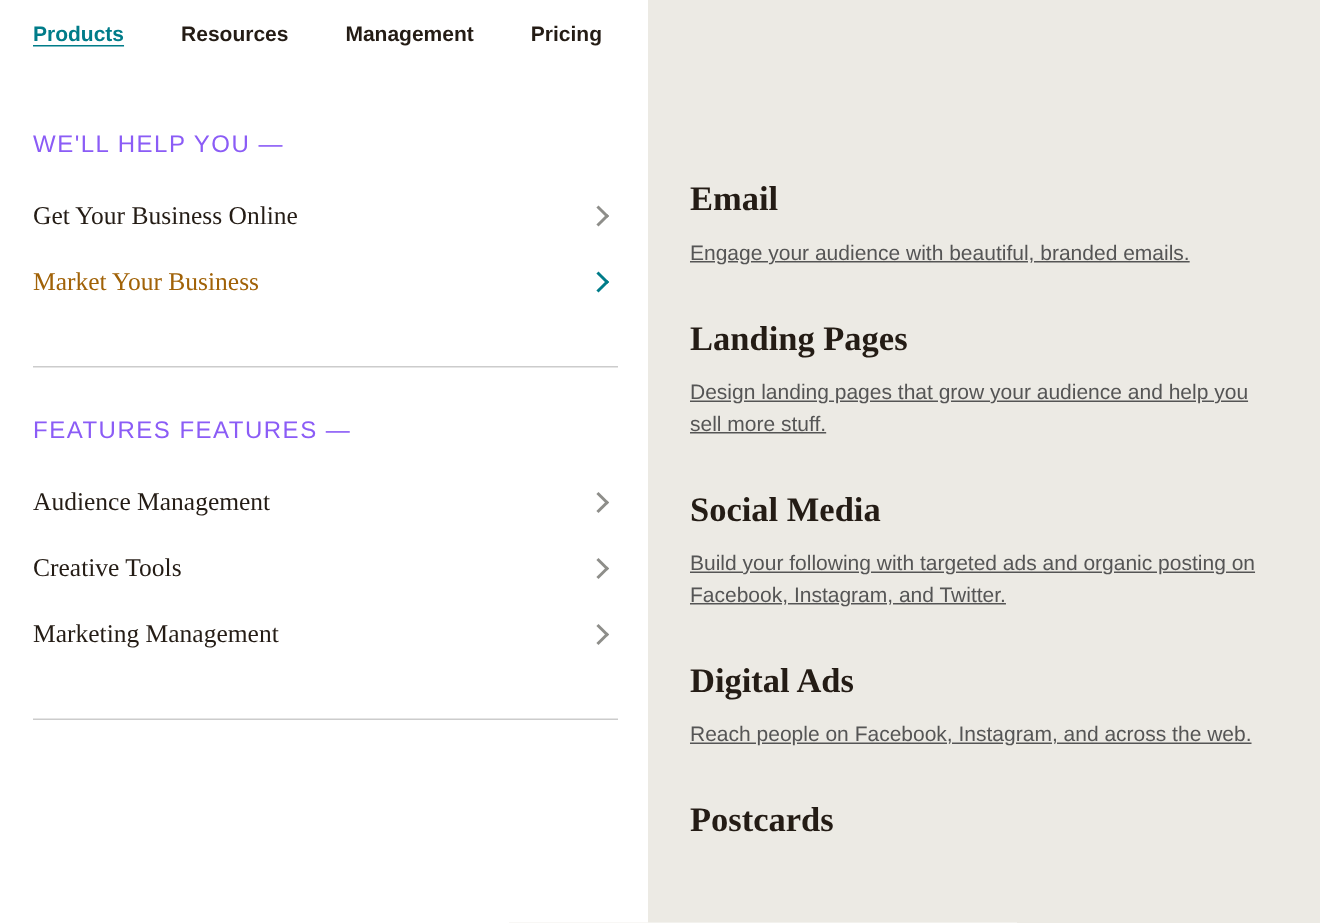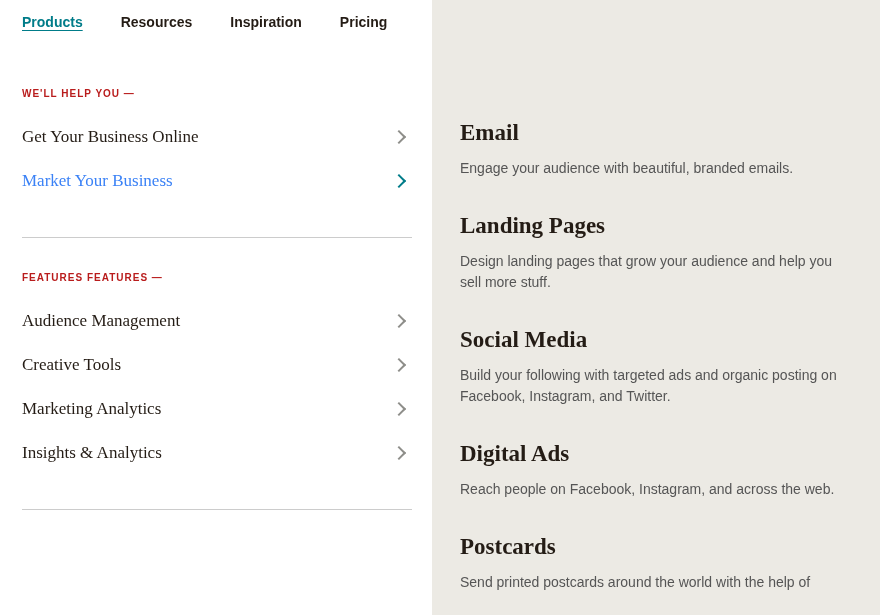--- a/index.html
+++ b/index.html
@@ -32,40 +32,39 @@
     margin-bottom: 58px;
   }
   .top-nav-item { cursor: pointer; }
   .top-nav-item.active {
     color: #007c89;
     text-decoration: underline;
     text-underline-offset: 3px;
   }
   .section-label {
     font-family: -apple-system, BlinkMacSystemFont, 'Segoe UI', Helvetica, Arial, sans-serif;
-    font-size: 10px;
+    font-size: 16px;
     letter-spacing: 1px;
-    color: #b91c1c;
+    color: #8b5cf6;
     margin-bottom: 16px;
-    font-weight: bold;
   }
   .menu-list { list-style: none; }
   .menu-item {
     display: flex;
     justify-content: space-between;
     align-items: center;
     padding: 12px 0;
     cursor: pointer;
   }
   .menu-item-label {
     font-size: 17px;
     color: #241c15;
     font-family: Georgia, 'Times New Roman', serif;
   }
-  .menu-item.selected .menu-item-label { color: #3b82f6; }
+  .menu-item.selected .menu-item-label { color: #a16207; }
   .chevron {
     width: 10px;
     height: 10px;
     border-right: 2px solid #8e8e8a;
     border-top: 2px solid #8e8e8a;
     transform: rotate(45deg);
     margin-right: 8px;
   }
   .menu-item.selected .chevron {
     border-color: #007c89;
@@ -81,30 +80,31 @@
     font-size: 23px;
     color: #241c15;
     margin-bottom: 12px;
     font-family: Georgia, 'Times New Roman', serif;
   }
   .feature-desc {
     font-family: -apple-system, BlinkMacSystemFont, 'Segoe UI', Helvetica, Arial, sans-serif;
     font-size: 14px;
     color: #555;
     line-height: 1.5;
+    text-decoration: underline;
   }
 </style>
 </head>
 <body>
 
 <div class="left-panel">
   <nav class="top-nav">
     <span class="top-nav-item active">Products</span>
     <span class="top-nav-item">Resources</span>
-    <span class="top-nav-item">Inspiration</span>
+    <span class="top-nav-item">Management</span>
     <span class="top-nav-item">Pricing</span>
   </nav>
 
   <div class="section-label">WE'LL HELP YOU —</div>
   <ul class="menu-list">
     <li class="menu-item">
       <span class="menu-item-label">Get Your Business Online</span>
       <span class="chevron"></span>
     </li>
     <li class="menu-item selected">
@@ -119,25 +119,21 @@
   <ul class="menu-list">
     <li class="menu-item">
       <span class="menu-item-label">Audience Management</span>
       <span class="chevron"></span>
     </li>
     <li class="menu-item">
       <span class="menu-item-label">Creative Tools</span>
       <span class="chevron"></span>
     </li>
     <li class="menu-item">
-      <span class="menu-item-label">Marketing Analytics</span>
-      <span class="chevron"></span>
-    </li>
-    <li class="menu-item">
-      <span class="menu-item-label">Insights &amp; Analytics</span>
+      <span class="menu-item-label">Marketing Management</span>
       <span class="chevron"></span>
     </li>
   </ul>
 
   <hr class="divider">
 </div>
 
 <div class="right-panel">
   <div class="feature-block">
     <h3 class="feature-title">Email</h3>
@@ -150,15 +146,14 @@
   <div class="feature-block">
     <h3 class="feature-title">Social Media</h3>
     <p class="feature-desc">Build your following with targeted ads and organic posting on Facebook, Instagram, and Twitter.</p>
   </div>
   <div class="feature-block">
     <h3 class="feature-title">Digital Ads</h3>
     <p class="feature-desc">Reach people on Facebook, Instagram, and across the web.</p>
   </div>
   <div class="feature-block">
     <h3 class="feature-title">Postcards</h3>
-    <p class="feature-desc">Send printed postcards around the world with the help of</p>
   </div>
 </div>
 
 </body></html>

